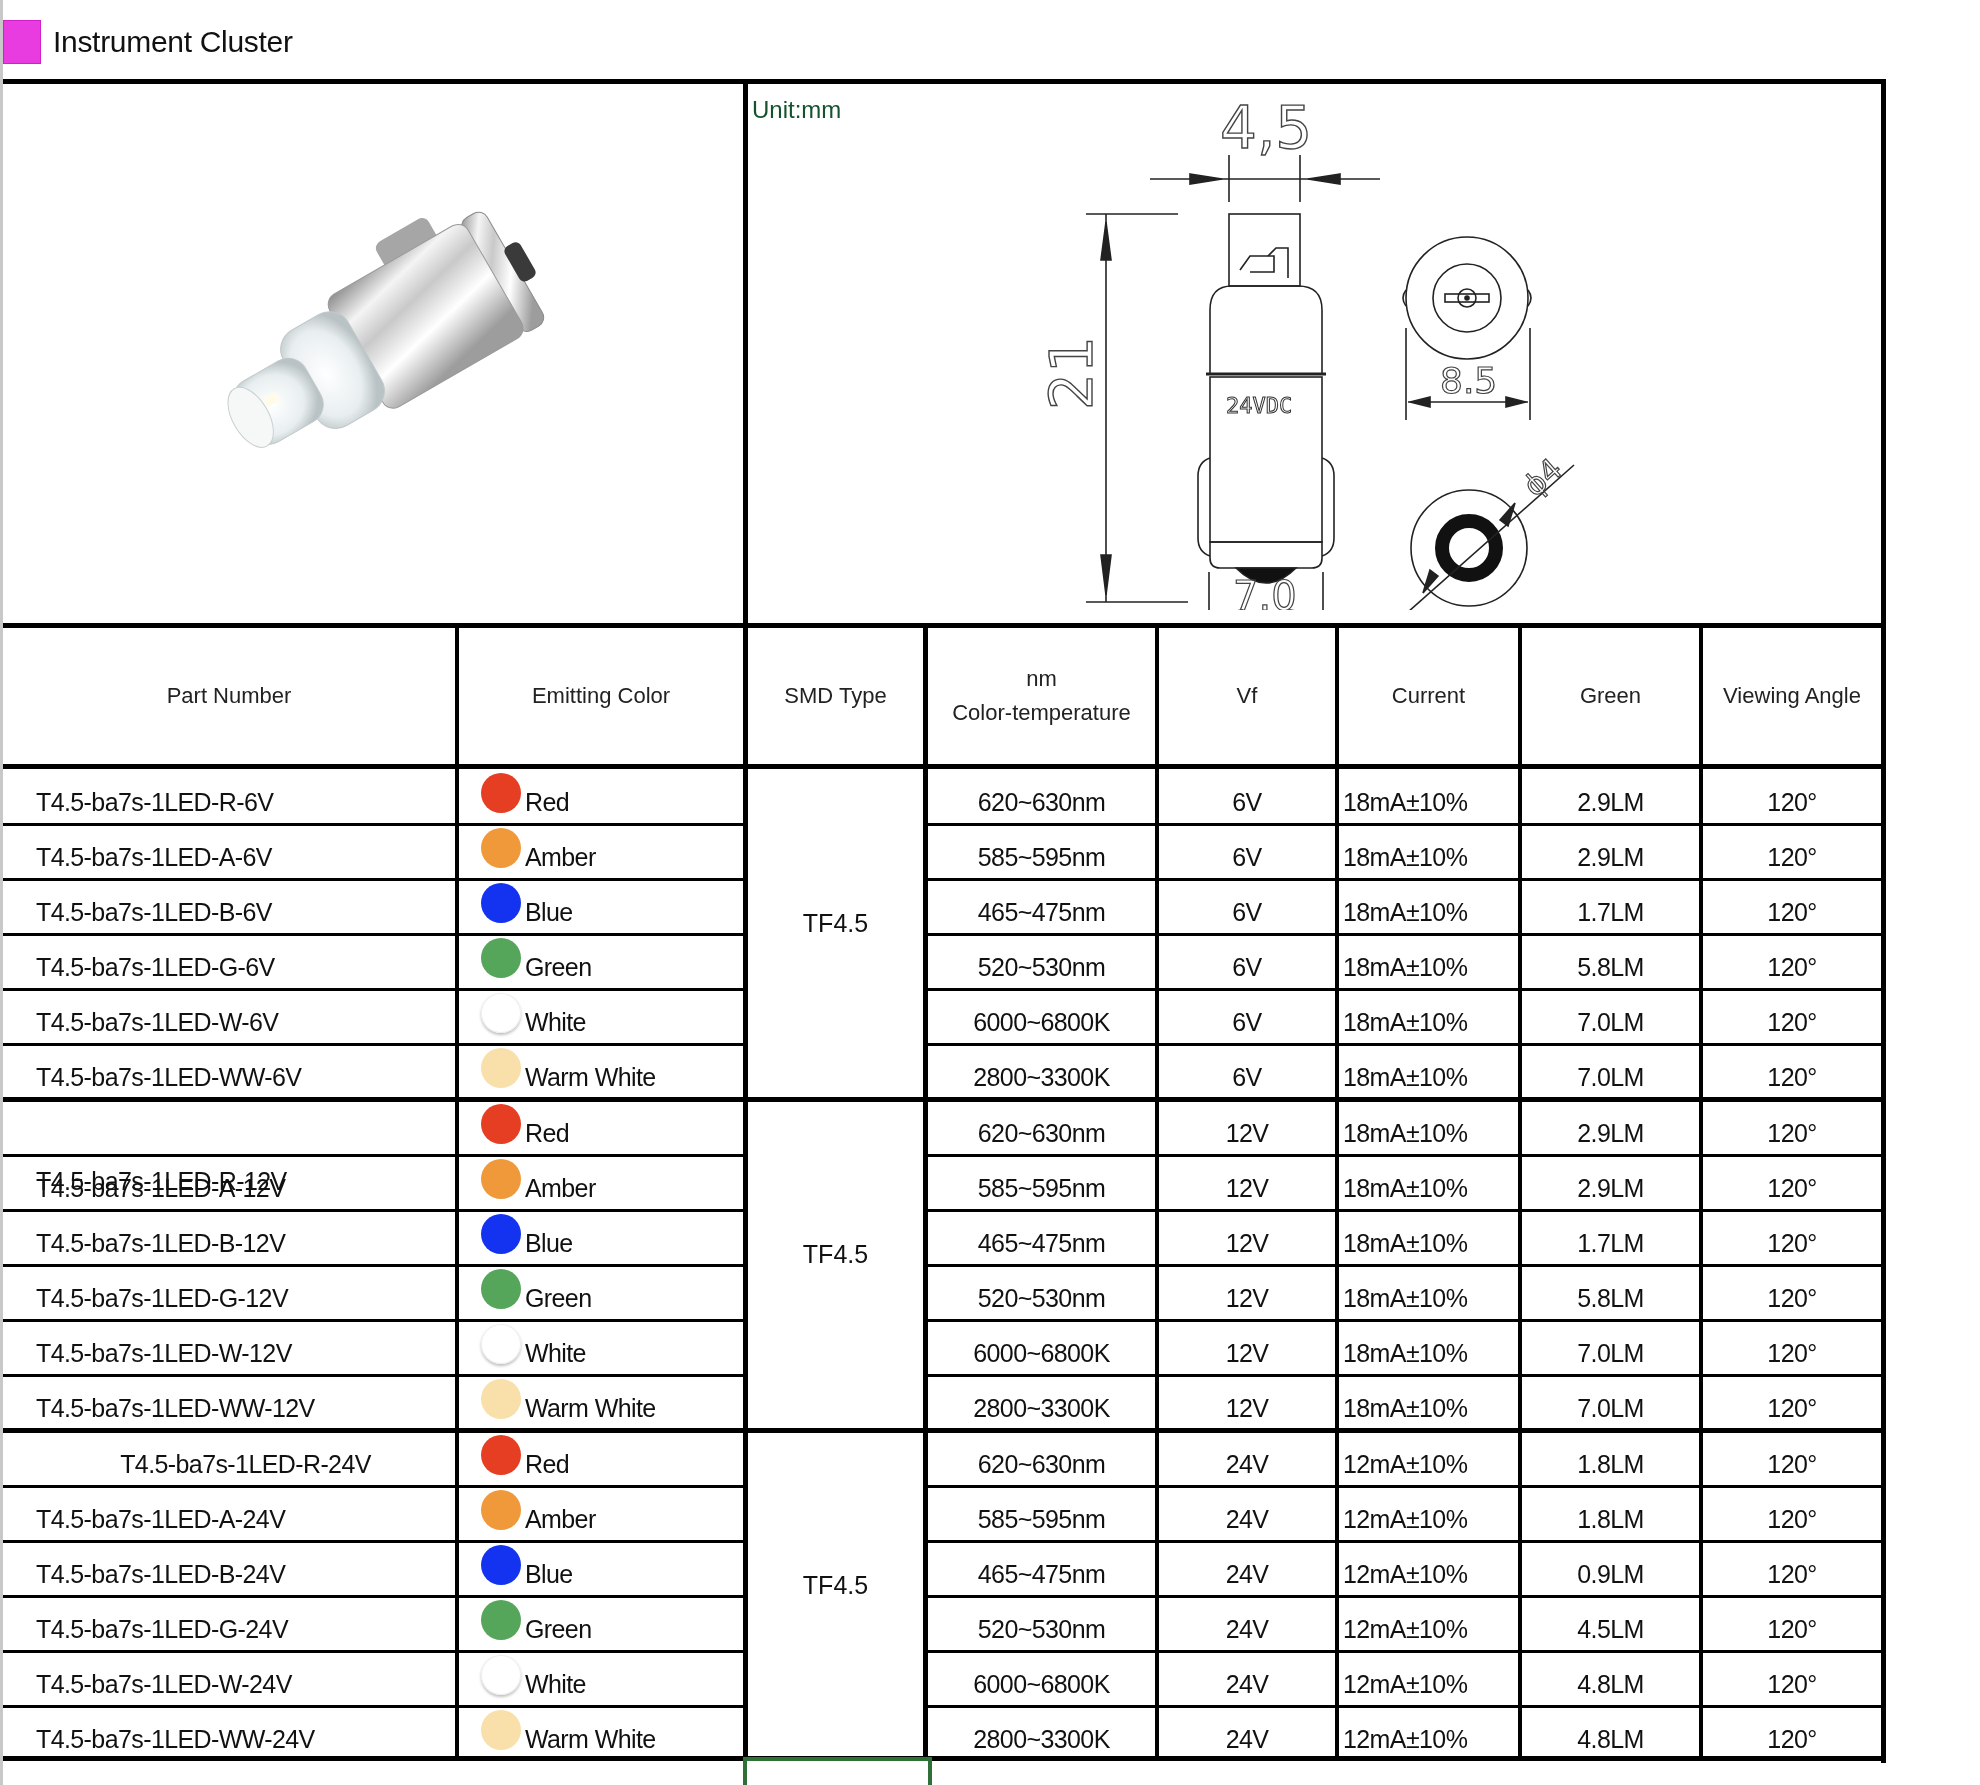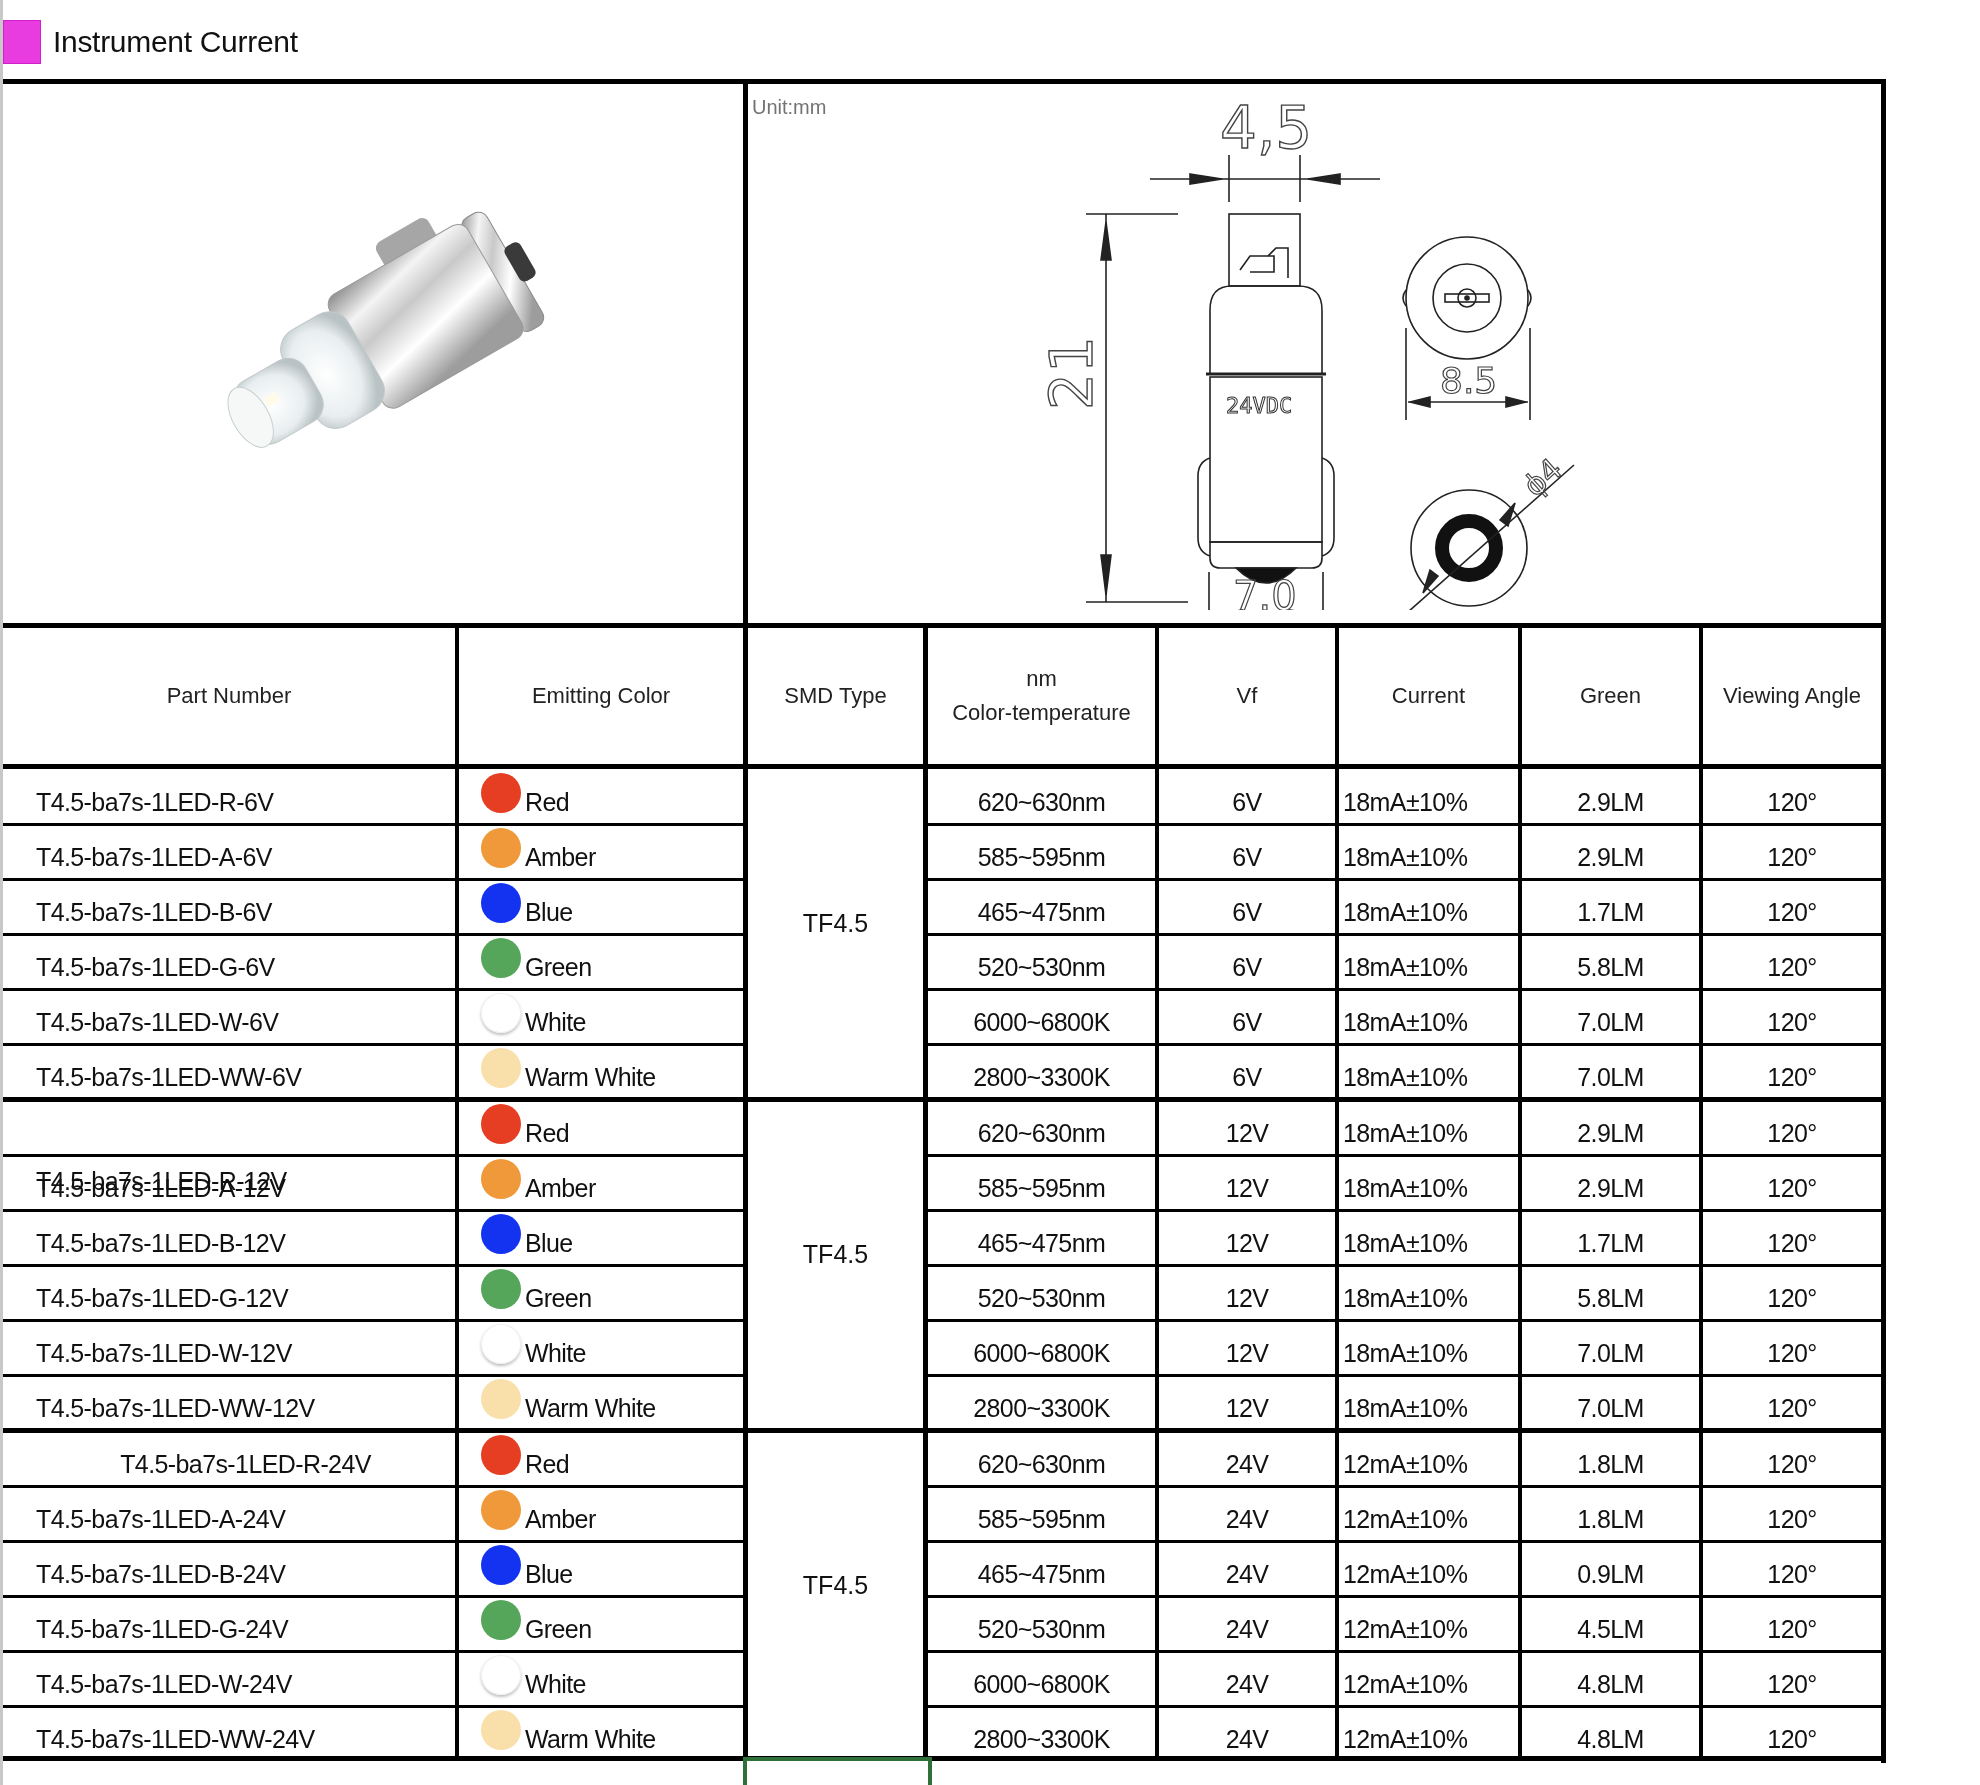--- a/index.html
+++ b/index.html
@@ -5,21 +5,21 @@
   html, body { margin:0; padding:0; }
   body { width:1980px; height:1785px; background:#ffffff; position:relative; overflow:hidden;
          font-family:"Liberation Sans", sans-serif; color:#111; }
   .gutter { position:absolute; left:0; top:0; width:3px; height:1785px; background:#c8c8c8; }
   .title-swatch { position:absolute; left:3px; top:20px; width:38px; height:44px; background:#e83be0; border:1px solid #d21fcc; box-sizing:border-box; }
   .title { position:absolute; left:53px; top:24px; font-size:30px; line-height:36px; color:#111; letter-spacing:-0.3px; }
 
   .hline { position:absolute; background:#000; }
   .vline { position:absolute; background:#000; }
 
-  .unit-label { position:absolute; left:752px; top:96px; font-size:20px; color:#737373; }
+  .unit-label { position:absolute; left:752px; top:96px; font-size:24px; color:#14532d; }
 
   .photo { position:absolute; left:130px; top:190px; width:470px; height:330px; }
   .drawing { position:absolute; left:1030px; top:90px; width:600px; height:520px; }
 
   .hdr { position:absolute; display:flex; align-items:center; justify-content:center; text-align:center;
          font-size:22px; line-height:34px; color:#222; }
   .cell { position:absolute; display:flex; align-items:center; font-size:25px; color:#111; letter-spacing:-0.6px; }
   .cell.center { justify-content:center; }
   .cell.part { padding-left:33px; box-sizing:border-box; }
   .cell.color { padding-left:22px; box-sizing:border-box; }
@@ -29,21 +29,21 @@
   .cell .txt { position:relative; top:6px; }
   .smd { position:absolute; font-size:25px; color:#111; text-align:center; }
   .selection { position:absolute; left:743px; top:1757px; width:189px; height:40px; border:4px solid #2f6f38; box-sizing:border-box; }
 </style>
 </head>
 <body>
 
 <div class="gutter"></div>
 
 <div class="title-swatch"></div>
-<div class="title">Instrument Current</div>
+<div class="title">Instrument Cluster</div>
 
 <div class="hline" style="left:3px; top:79px; width:1883px; height:5px;"></div>
 <div class="vline" style="left:1881px; top:79px; width:5px; height:1684px;"></div>
 <div class="vline" style="left:743px; top:79px; width:5px; height:548px;"></div>
 <div class="hline" style="left:3px; top:623px; width:1883px; height:5px;"></div>
 <div class="hline" style="left:3px; top:764px; width:1883px; height:5px;"></div>
 <div class="hline" style="left:3px; top:1756px; width:1883px; height:5px;"></div>
 
 <div class="vline" style="left:455px; top:623px; width:4px; height:1138px;"></div>
 <div class="vline" style="left:743px; top:623px; width:5px; height:1138px;"></div>

